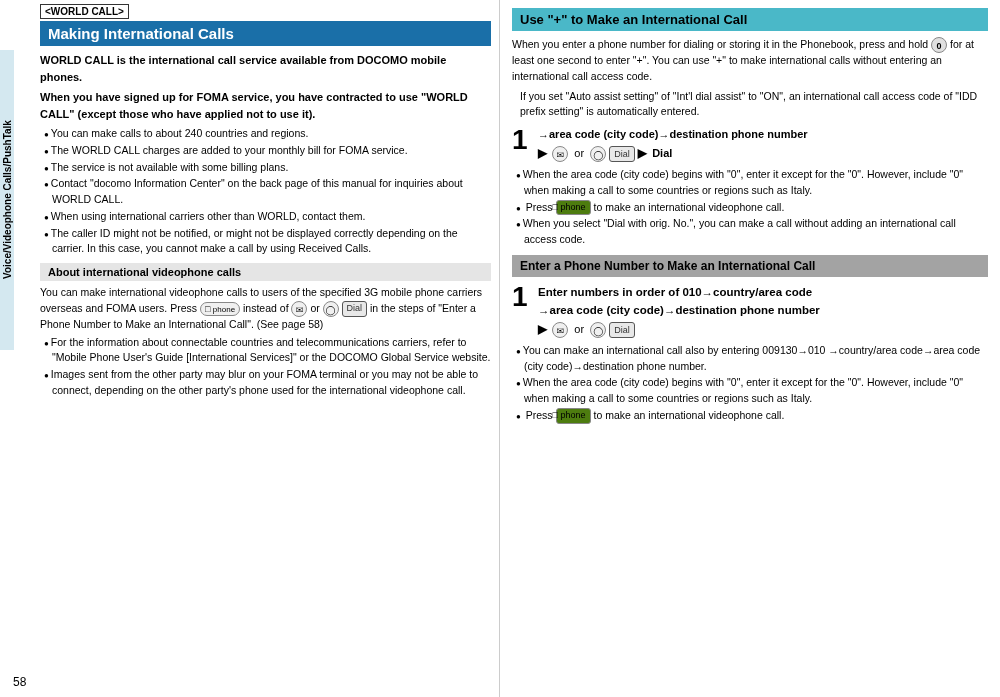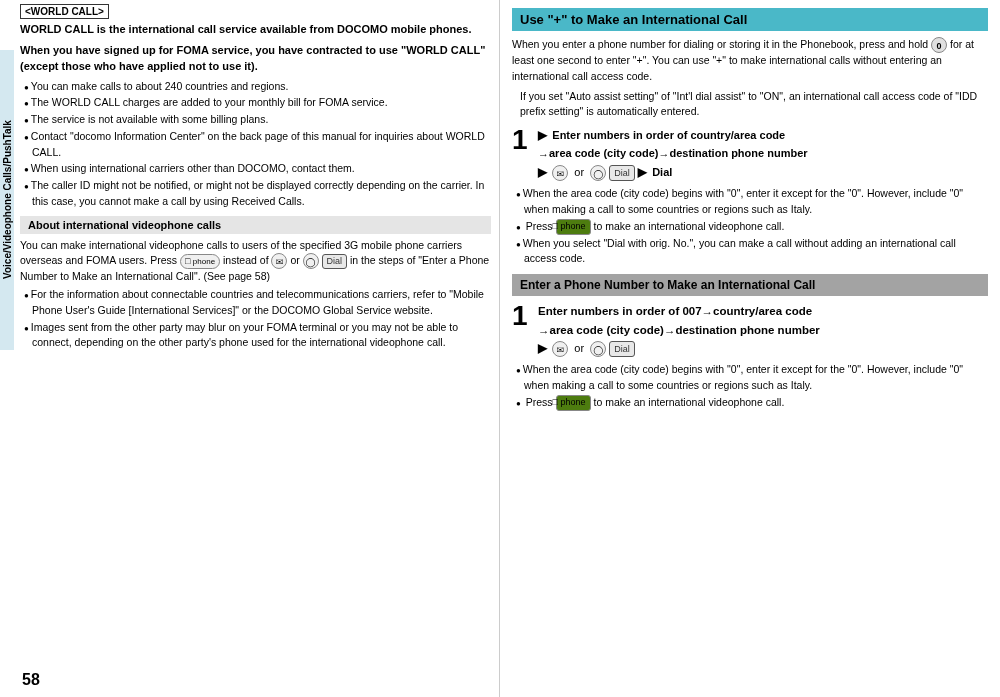--- a/index.html
+++ b/index.html
@@ -43,21 +43,21 @@
       justify-content: center;
       writing-mode: vertical-rl;
       transform: rotate(180deg);
       font-size: 10px;
       font-weight: bold;
       color: #000;
       z-index: 10;
     }
 
     .left-content {
-      margin-left: 12px;
+      margin-left: 32px;
       padding: 0 8px 8px 8px;
       flex: 1;
     }
 
     
     .world-call-tag {
       background: #fff;
       border: 1px solid #333;
       font-size: 10px;
       font-weight: bold;
@@ -216,48 +216,49 @@
     }
     .step-bullet::before {
       content: "●";
       font-size: 8px;
       margin-right: 2px;
     }
 
     .page-num {
       position: absolute;
       bottom: 8px;
-      left: 22px;
-      font-size: 16px;
-      font-weight: bold;
+      left: 13px;
+      font-size: 12px;
+      font-weight: normal;
     }
 
     .arrow-pointer {
       font-size: 12px;
       margin-right: 2px;
       font-weight: bold;
     }
   </style>
 </head>
 <body>
 
 <div class="left-panel">
   <div class="sidebar-label">Voice/Videophone Calls/PushTalk</div>
 
   <div class="left-content">
     <div class="world-call-tag">&lt;WORLD CALL&gt;</div>
+    <div class="section-header-blue">Making International Calls</div>
 
     <div class="bold-intro">WORLD CALL is the international call service available from DOCOMO mobile phones.</div>
     <div class="bold-intro">When you have signed up for FOMA service, you have contracted to use "WORLD CALL" (except those who have applied not to use it).</div>
 
     <div class="bullet-item">You can make calls to about 240 countries and regions.</div>
     <div class="bullet-item">The WORLD CALL charges are added to your monthly bill for FOMA service.</div>
     <div class="bullet-item">The service is not available with some billing plans.</div>
     <div class="bullet-item">Contact "docomo Information Center" on the back page of this manual for inquiries about WORLD CALL.</div>
-    <div class="bullet-item">When using international carriers other than DOCOMO, contact them.</div>
+    <div class="bullet-item">When using international carriers other than WORLD, contact them.</div>
     <div class="bullet-item">The caller ID might not be notified, or might not be displayed correctly depending on the carrier. In this case, you cannot make a call by using Received Calls.</div>
 
     <div class="about-box">About international videophone calls</div>
 
     <div class="body-text">
       <span>You can make international videophone calls to users of the specified 3G mobile phone carriers overseas and FOMA users. Press</span>
       <span class="inline-btn">□ <span style="font-size:8px">phone</span></span>
       <span> instead of </span>
       <span class="inline-btn-round">✉</span>
       <span> or </span>
@@ -284,23 +285,20 @@
   </div>
 
   <div class="body-text" style="margin-left: 8px; margin-bottom: 6px;">
     <span>If you set "Auto assist setting" of "Int'l dial assist" to "ON", an international call access code of "IDD prefix setting" is automatically entered.</span>
   </div>
 
   <div class="step-row">
     <div class="step-num">1</div>
     <div class="step-content">
       <div class="step-line">
-        <span class="arrow-pointer">▶</span> <strong>Enter numbers in order of country/area code</strong>
-      </div>
-      <div class="step-line">
         <strong>→area code (city code)→destination phone number</strong>
       </div>
       <div class="step-line">
         <span class="arrow-pointer">▶</span>
         <span class="inline-btn-round">✉</span>
         <span style="margin: 0 3px;">or</span>
         <span class="inline-btn-round">◯</span>
         <span class="dial-btn">Dial</span>
         <span class="arrow-pointer">▶</span>
         <strong>Dial</strong>
@@ -313,33 +311,34 @@
     Press <span class="phone-img">□ phone</span> to make an international videophone call.
   </div>
   <div class="step-bullet">When you select "Dial with orig. No.", you can make a call without adding an international call access code.</div>
 
   <div class="enter-phone-header">Enter a Phone Number to Make an International Call</div>
 
   <div class="step-row">
     <div class="step-num">1</div>
     <div class="step-content">
       <div class="step-line bold">
-        <strong>Enter numbers in order of 007→country/area code</strong>
+        <strong>Enter numbers in order of 010→country/area code</strong>
       </div>
       <div class="step-line bold">
         <strong>→area code (city code)→destination phone number</strong>
       </div>
       <div class="step-line">
         <span class="arrow-pointer">▶</span>
         <span class="inline-btn-round">✉</span>
         <span style="margin: 0 3px;">or</span>
         <span class="inline-btn-round">◯</span>
         <span class="dial-btn">Dial</span>
       </div>
     </div>
   </div>
 
+  <div class="step-bullet">You can make an international call also by entering 009130→010 →country/area code→area code (city code)→destination phone number.</div>
   <div class="step-bullet">When the area code (city code) begins with "0", enter it except for the "0". However, include "0" when making a call to some countries or regions such as Italy.</div>
   <div class="step-bullet">
     Press <span class="phone-img">□ phone</span> to make an international videophone call.
   </div>
 
 </div>
 
 </body></html>

